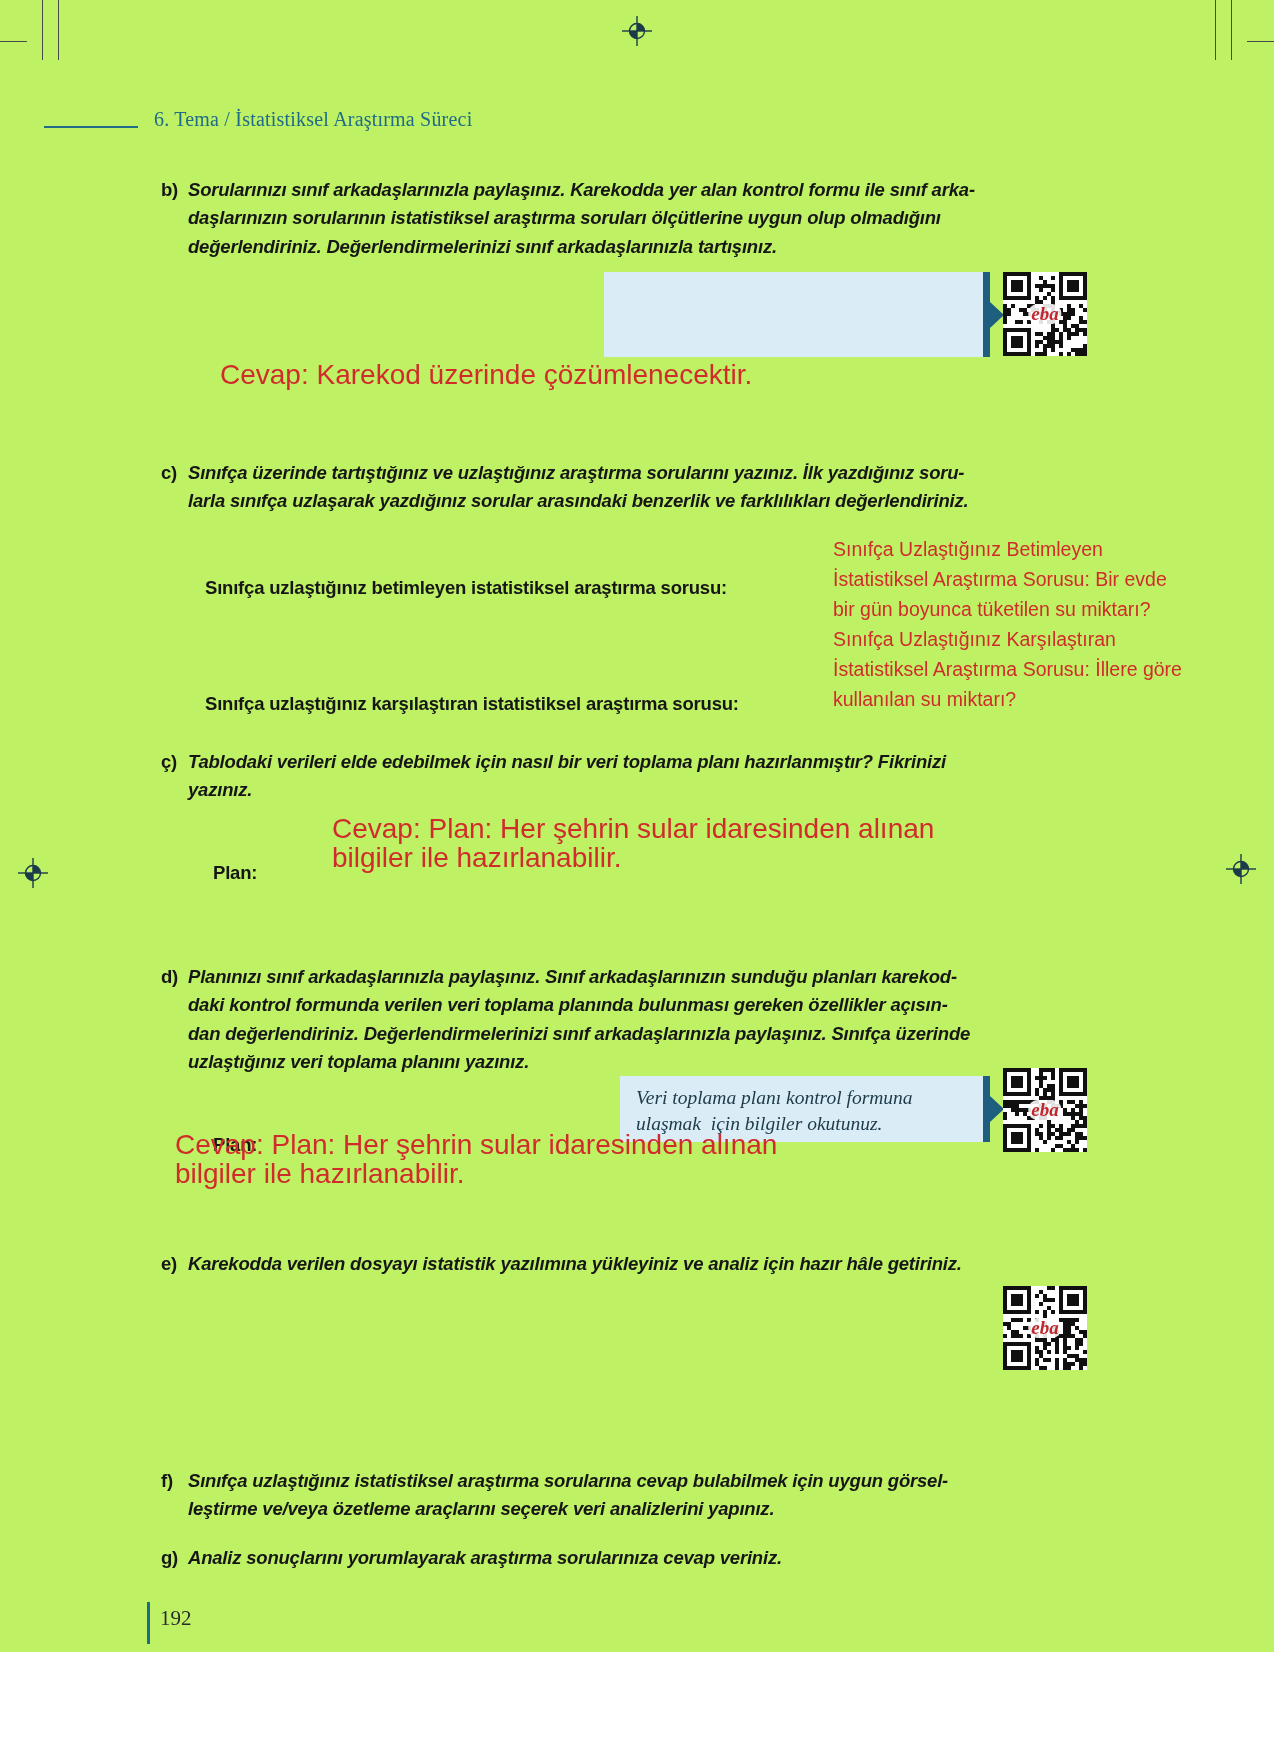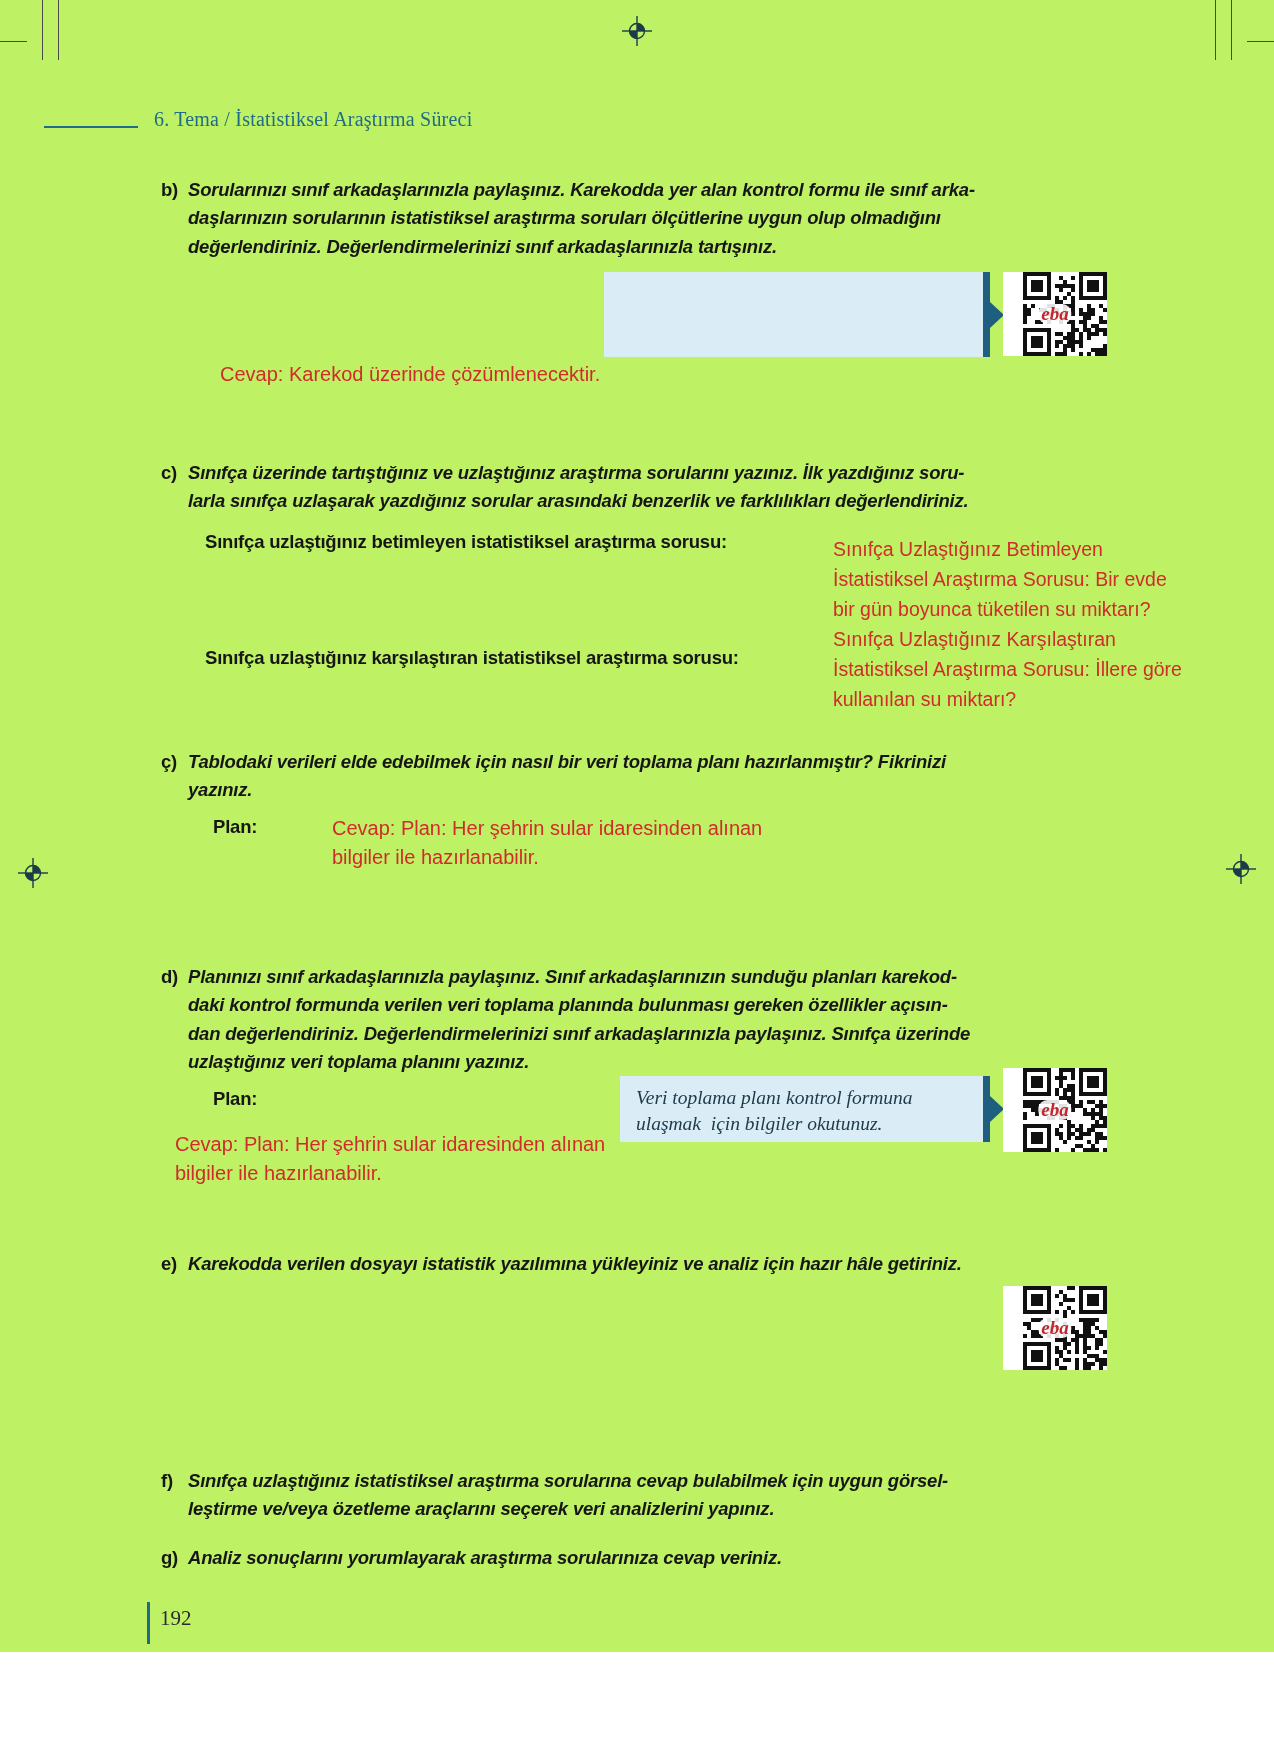--- a/index.html
+++ b/index.html
@@ -11,33 +11,33 @@
   
   .header-rule{position:absolute;left:44px;top:126px;width:94px;height:2px;background:#1f6b88;}
   .header-title{position:absolute;left:154px;top:108px;font-family:"Liberation Serif",serif;
         font-size:20px;color:#1f6b88;letter-spacing:.2px;}
   
   .item{position:absolute;left:161px;font-weight:bold;font-size:18.5px;line-height:28.4px;
         letter-spacing:-0.2px;}
   .letter{position:absolute;left:0;top:0;}
   .itxt{display:inline-block;margin-left:27px;white-space:pre;font-style:italic;}
   
-  .qlabel{position:absolute;font-weight:bold;font-size:18.5px;letter-spacing:-0.2px;white-space:pre;}
+  .qlabel{position:absolute;font-weight:bold;font-size:18.5px;letter-spacing:-0.2px;white-space:pre;margin-top:46px;}
   
-  .answer{position:absolute;color:#d02c2c;font-size:20px;line-height:29px;white-space:pre;}
+  .answer{position:absolute;color:#d02c2c;font-size:28px;line-height:29px;white-space:pre;}
   .answer.block{font-size:19.5px;line-height:30px;}
   
   .qrbox{position:absolute;background:#daedf6;}
   .qrbox-text{position:absolute;left:16px;top:9px;font-family:"Liberation Serif",serif;
         font-style:italic;font-size:19.5px;line-height:26px;color:#1c3a49;white-space:pre;}
   .qrbox-bar{position:absolute;right:0;top:0;bottom:0;width:7px;background:#1e5f80;}
   .qrbox-arrow{position:absolute;right:-14px;top:50%;margin-top:-13px;width:0;height:0;
         border-left:14px solid #1e5f80;border-top:13px solid transparent;border-bottom:13px solid transparent;}
   
-  .qr{position:absolute;width:84px;height:84px;background:#ffffff;padding-left:20px;}
+  .qr{position:absolute;width:84px;height:84px;background:#ffffff;}
   .eba{position:absolute;left:50%;top:50%;transform:translate(-50%,-50%);
         background:rgba(255,255,255,.88);border-radius:9px;padding:0 3px;
         font-family:"Liberation Serif",serif;font-style:italic;font-weight:bold;
         font-size:19px;color:#c1272d;line-height:20px;}
   
   .pagenum-bar{position:absolute;left:147px;top:1602px;width:3px;height:42px;background:#1f6b88;}
   .pagenum{position:absolute;left:160px;top:1606px;font-family:"Liberation Serif",serif;
         font-size:21px;color:#2b2b2b;}
 </style>
 </head>

